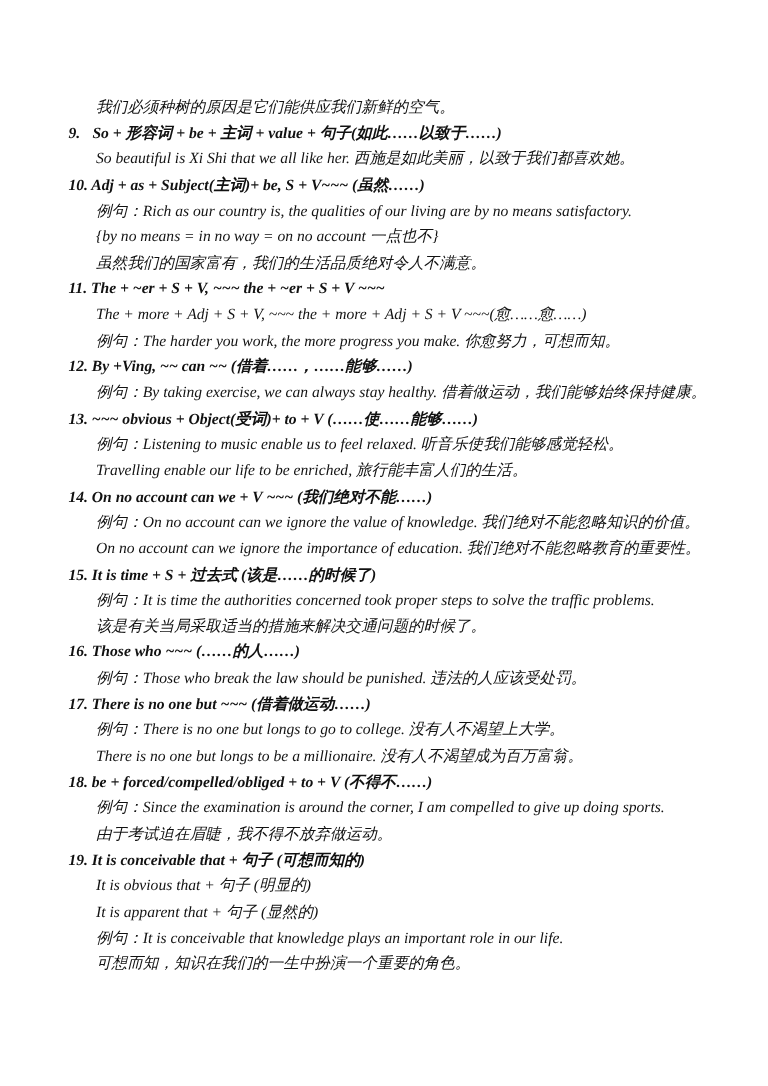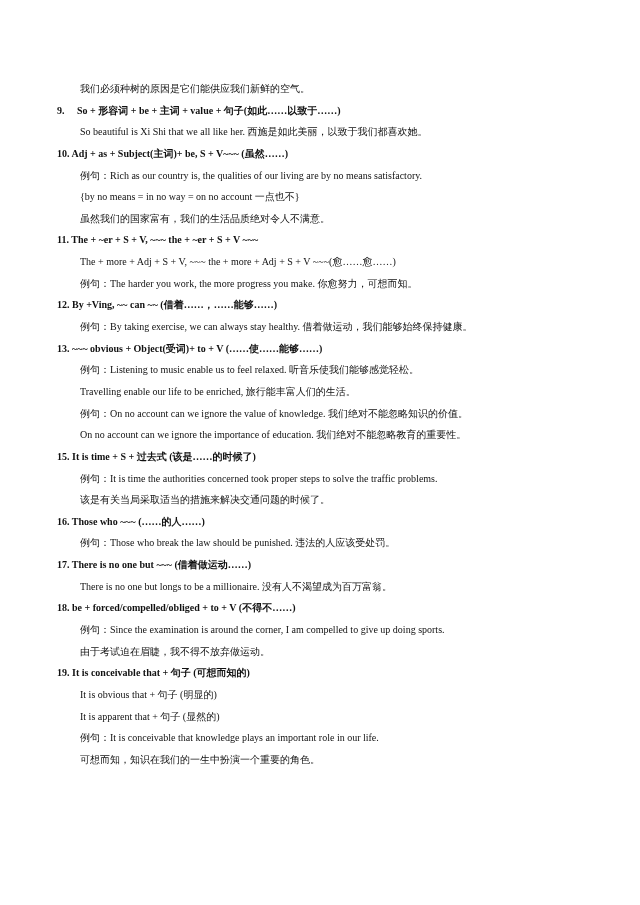--- a/index.html
+++ b/index.html
@@ -3,22 +3,22 @@
   <meta charset="utf-8">
   <style>
     html, body { margin: 0; padding: 0; background: #ffffff; }
     body {
       width: 640px; height: 905px; position: relative; overflow: hidden;
       font-family: "Liberation Serif", "DejaVu Serif", serif;
       color: #111111;
     }
     .page { position: absolute; left: 0; top: 78px; width: 640px; }
     .line {
-      height: 21.65px; line-height: 21.65px; font-size: 10px;
-      white-space: nowrap; overflow: visible;
+      height: 21.65px; line-height: 21.65px; font-size: 13px;
+      white-space: nowrap; overflow: visible; font-style: italic;
     }
     .heading { padding-left: 57px; font-weight: bold; }
     .heading .num { display: inline-block; }
     .heading .num.wide { width: 20px; }
     .body { padding-left: 80px; font-weight: normal; }
   </style>
 </head>
 <body>
 
 <div class="page">
@@ -36,31 +36,33 @@
   <div class="line body">The + more + Adj + S + V, ~~~ the + more + Adj + S + V    ~~~(愈……愈……)</div>
   <div class="line body">例句：The harder you work, the more progress you make.    你愈努力，可想而知。</div>
 
   <div class="line heading"><span class="num">12.</span> <span>By +Ving, ~~ can ~~ (借着……，……能够……)</span></div>
   <div class="line body">例句：By taking exercise, we can always stay healthy.  借着做运动，我们能够始终保持健康。</div>
 
   <div class="line heading"><span class="num">13.</span> <span>~~~ obvious + Object(受词)+ to + V (……使……能够……)</span></div>
   <div class="line body">例句：Listening to music enable us to feel relaxed.  听音乐使我们能够感觉轻松。</div>
   <div class="line body">Travelling enable our life to be enriched,    旅行能丰富人们的生活。</div>
 
+  <div class="line heading"><span class="num">14.</span> <span>On no account can we + V ~~~ (我们绝对不能……)</span></div>
   <div class="line body">例句：On no account can we ignore the value of knowledge.    我们绝对不能忽略知识的价值。</div>
   <div class="line body">On no account can we ignore the importance of education.    我们绝对不能忽略教育的重要性。</div>
 
   <div class="line heading"><span class="num">15.</span> <span>It is time + S +  过去式  (该是……的时候了)</span></div>
   <div class="line body">例句：It is time the authorities concerned took proper steps to solve the traffic problems.</div>
   <div class="line body">该是有关当局采取适当的措施来解决交通问题的时候了。</div>
 
   <div class="line heading"><span class="num">16.</span> <span>Those who ~~~ (……的人……)</span></div>
   <div class="line body">例句：Those who break the law should be punished.  违法的人应该受处罚。</div>
 
   <div class="line heading"><span class="num">17.</span> <span>There is no one but ~~~ (借着做运动……)</span></div>
+  <div class="line body">例句：There is no one but longs to go to college.  没有人不渴望上大学。</div>
   <div class="line body">There is no one but longs to be a millionaire.  没有人不渴望成为百万富翁。</div>
 
   <div class="line heading"><span class="num">18.</span> <span>be + forced/compelled/obliged + to + V (不得不……)</span></div>
   <div class="line body">例句：Since the examination is around the corner, I am compelled to give up doing sports.</div>
   <div class="line body">由于考试迫在眉睫，我不得不放弃做运动。</div>
 
   <div class="line heading"><span class="num">19.</span> <span>It is conceivable that +  句子  (可想而知的)</span></div>
   <div class="line body">It is obvious that +  句子  (明显的)</div>
   <div class="line body">It is apparent that +  句子  (显然的)</div>
   <div class="line body">例句：It is conceivable that knowledge plays an important role in our life.</div>

